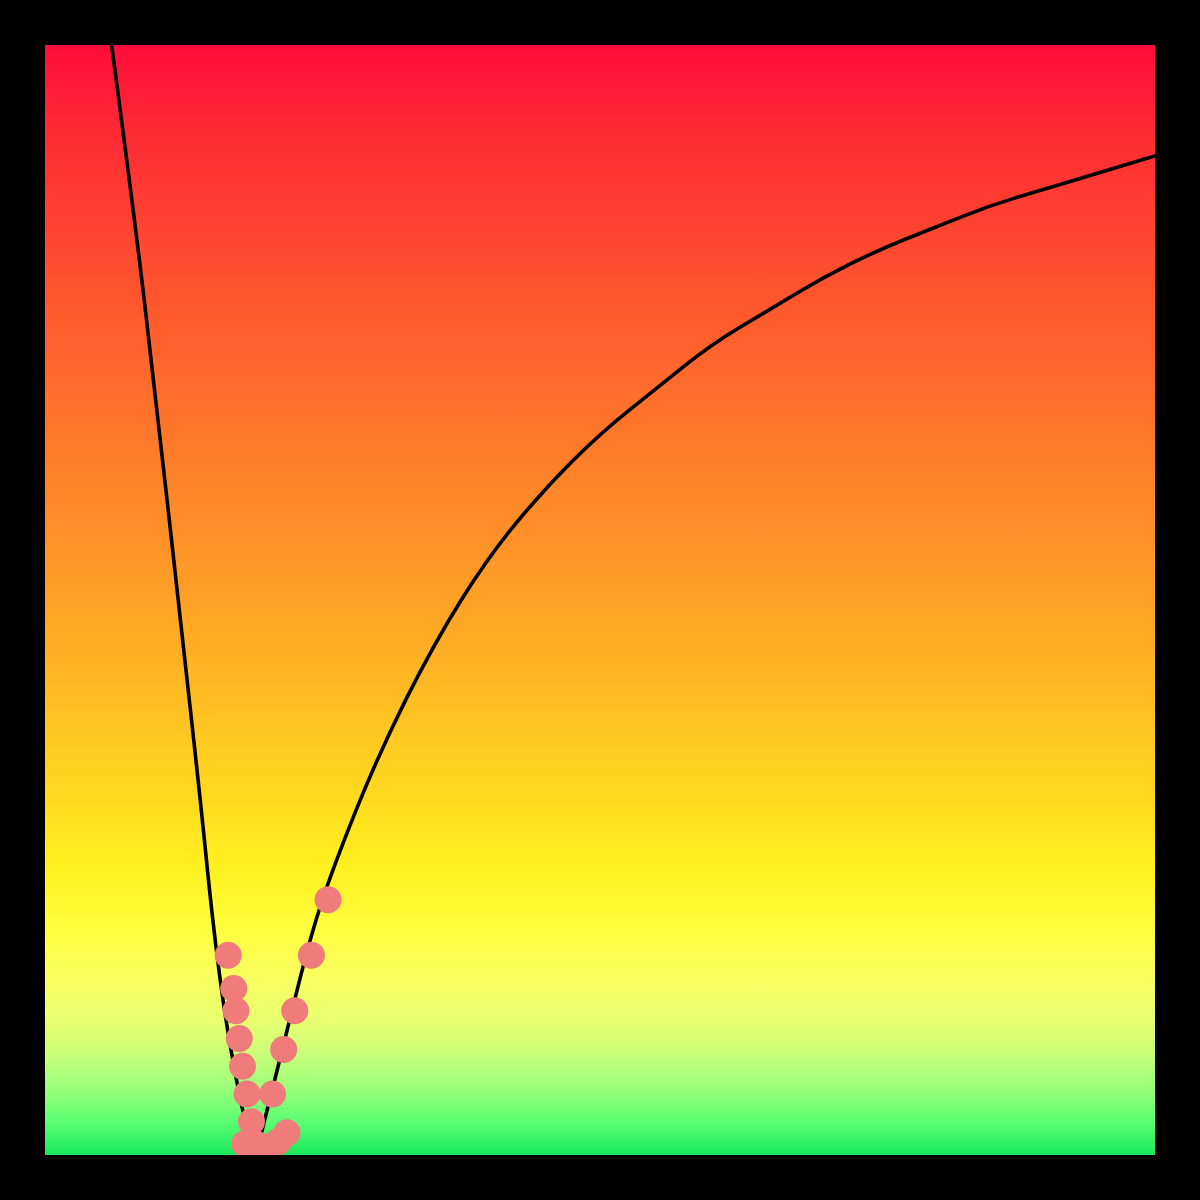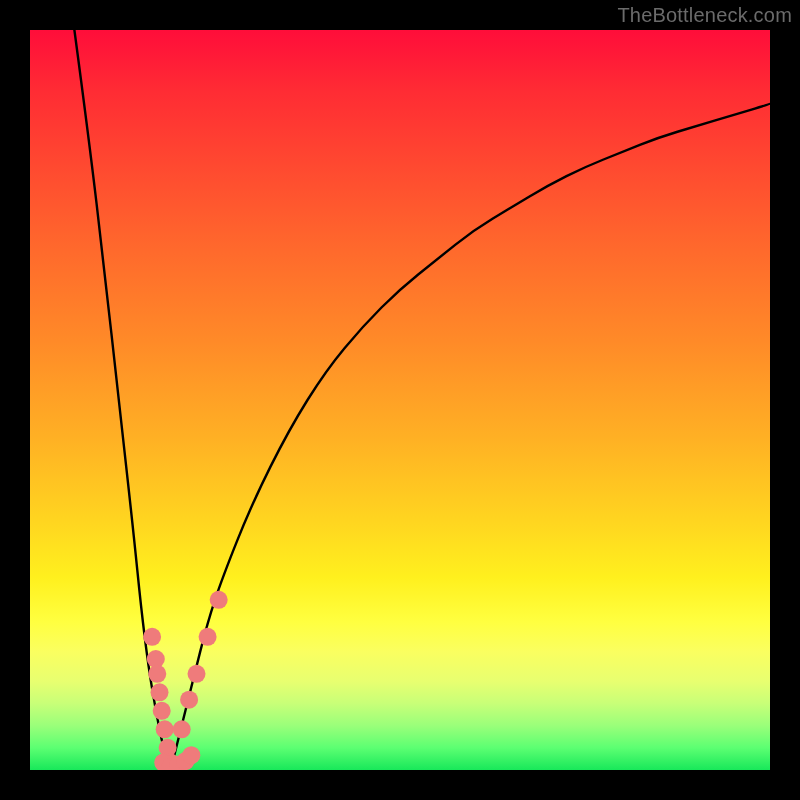--- a/index.html
+++ b/index.html
@@ -62,21 +62,20 @@
     font-size: 20px;
     letter-spacing: 0.2px;
     user-select: none;
   }
 </style>
 </head>
 <body>
 
 <div class="frame">
 
-  <div class="watermark">TheBottleneck.com</div>
 
   <div class="plot-area">
     <div class="gradient-bg"></div>
 
     <svg class="curves" viewBox="0 0 740 740" preserveAspectRatio="none">
 
       <g id="g-left-branch">
           <path d="M 44.4 0 Q 59.2 111 66.6 173.89999999999998 Q 74 236.79999999999995 81.4 303.4 Q 88.8 370 96.2 436.6 Q 103.60000000000001 503.2 107.30000000000001 540.2 Q 111 577.2 114.7 606.8 Q 118.4 636.4 122.10000000000001 658.5999999999999 Q 125.80000000000001 680.8 129.5 699.3 Q 133.2 717.8 136.89999999999998 728.9 T 140.6 740" fill="none" stroke="#000000" stroke-width="2.4" stroke-linecap="round"></path>
         </g>
       <g id="g-right-branch">

